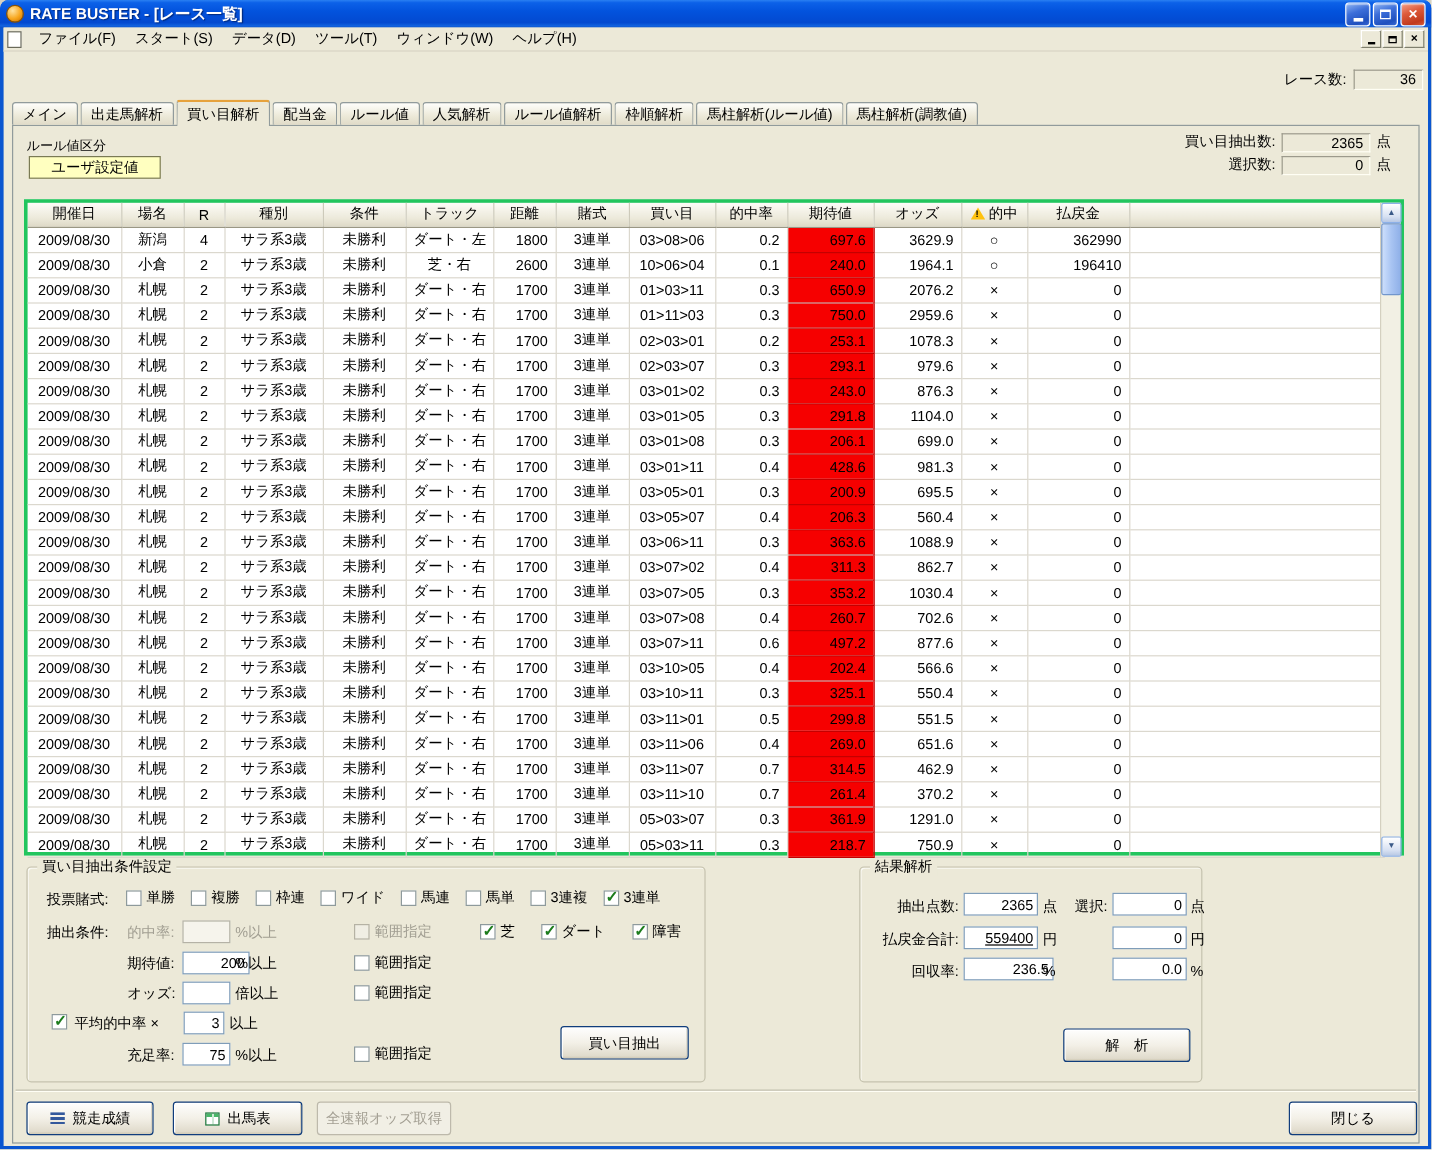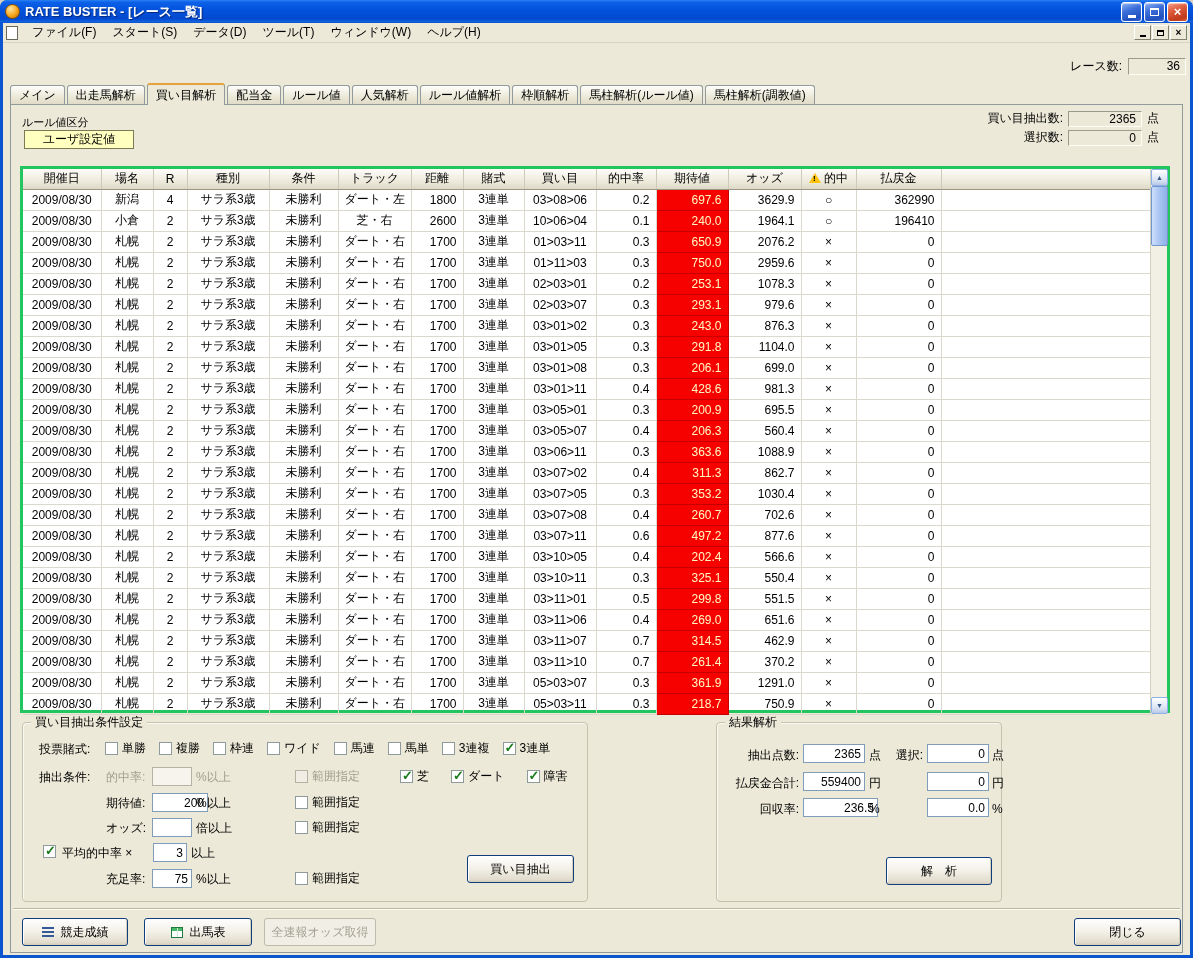--- a/index.html
+++ b/index.html
@@ -70,21 +70,21 @@
   col.c0{width:78px}col.c1{width:52px}col.c2{width:34px}col.c3{width:82px}col.c4{width:69px}col.c5{width:73px}
   col.c6{width:52px}col.c7{width:61px}col.c8{width:72px}col.c9{width:60px}col.c10{width:72px}col.c11{width:73px}
   col.c12{width:55px}col.c13{width:85px}col.cf{width:213px}
   .race th{height:20px;font-weight:normal;background:linear-gradient(180deg,#fdfcf8,#ece9da 65%,#ddd8c6);
     border-right:1px solid #cdcaba;border-bottom:1px solid #9a9784;text-align:center;padding:0 2px;
     white-space:nowrap;overflow:hidden}
   .race td{height:21px;border-right:1px solid #dbd8ce;border-bottom:1px solid #dbd8ce;padding:0 6px;
     white-space:nowrap;overflow:hidden}
   .race td.c{text-align:center}
   .race td.r{text-align:right}
-  .race td.hl{background:#f60000;color:#fef9c3;border-right-color:#c40000;border-bottom-color:#c40000}
+  .race td.hl{background:#f60000;color:#000000;border-right-color:#c40000;border-bottom-color:#c40000}
   .race th.fill,.race td.fillcell{border-right:none}
   .warn{display:inline-block;width:0;height:0;border-left:6px solid transparent;border-right:6px solid transparent;
     border-bottom:10px solid #ffc20e;position:relative;margin-right:3px;vertical-align:-1px}
   .warn::after{content:"!";position:absolute;left:-2px;top:1px;font-size:8px;font-weight:bold;color:#000;line-height:9px}
 
   
   .vscroll{position:absolute;top:0;right:0;width:17px;height:545px;background:#f2f0e4;border-left:1px solid #d4d0c0}
   .sb-btn{position:absolute;left:0;width:17px;height:17px;border:1px solid #8cb0e8;border-radius:2px;
     background:linear-gradient(180deg,#fff,#d7e1f2 70%,#b8c8e4);display:flex;align-items:center;justify-content:center;
     font-size:7px;color:#3a5a88}
@@ -759,21 +759,21 @@
     <span class="gtitle">結果解析</span>
 
     <span class="lbl" style="left:2px;top:24px;width:80px;text-align:right">抽出点数:</span>
     <input class="tbox" style="left: 86px; top: 21px; width: 62px;" value="2365">
     <span class="lbl" style="left:152px;top:24px">点</span>
     <span class="lbl" style="left:166px;top:24px;width:40px;text-align:right">選択:</span>
     <input class="tbox" style="left: 210px; top: 21px; width: 62px;" value="0">
     <span class="lbl" style="left:275px;top:24px">点</span>
 
     <span class="lbl" style="left:2px;top:52px;width:80px;text-align:right">払戻金合計:</span>
-    <input class="tbox" style="left: 86px; top: 49px; width: 62px;" value="559400">
+    <input class="tbox" style="left: 86px; top: 49px; width: 62px; text-decoration: underline;" value="559400">
     <span class="lbl" style="left:152px;top:52px">円</span>
     <input class="tbox" style="left: 210px; top: 49px; width: 62px;" value="0">
     <span class="lbl" style="left:275px;top:52px">円</span>
 
     <span class="lbl" style="left:2px;top:78px;width:80px;text-align:right">回収率:</span>
     <input class="tbox" style="left: 86px; top: 75px; width: 75px;" value="236.5">
     <span class="lbl" style="left:152px;top:78px">%</span>
     <input class="tbox" style="left: 210px; top: 75px; width: 62px;" value="0.0">
     <span class="lbl" style="left:275px;top:78px">%</span>
 

